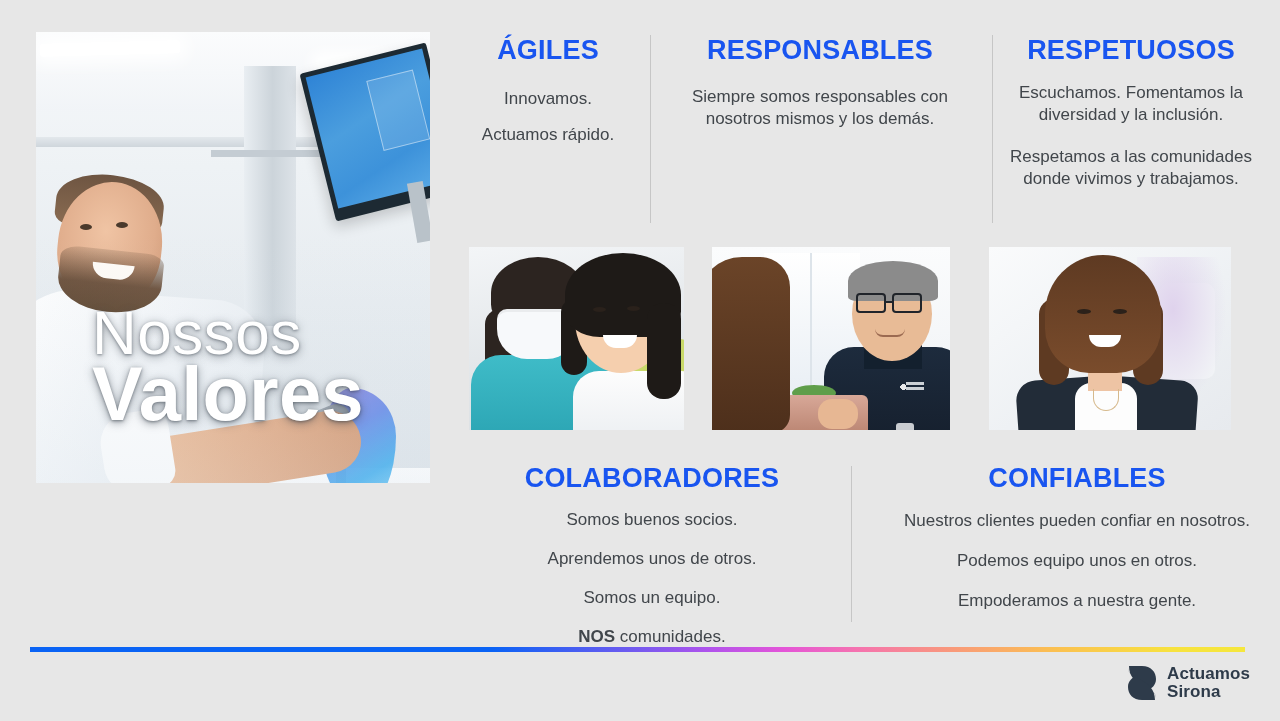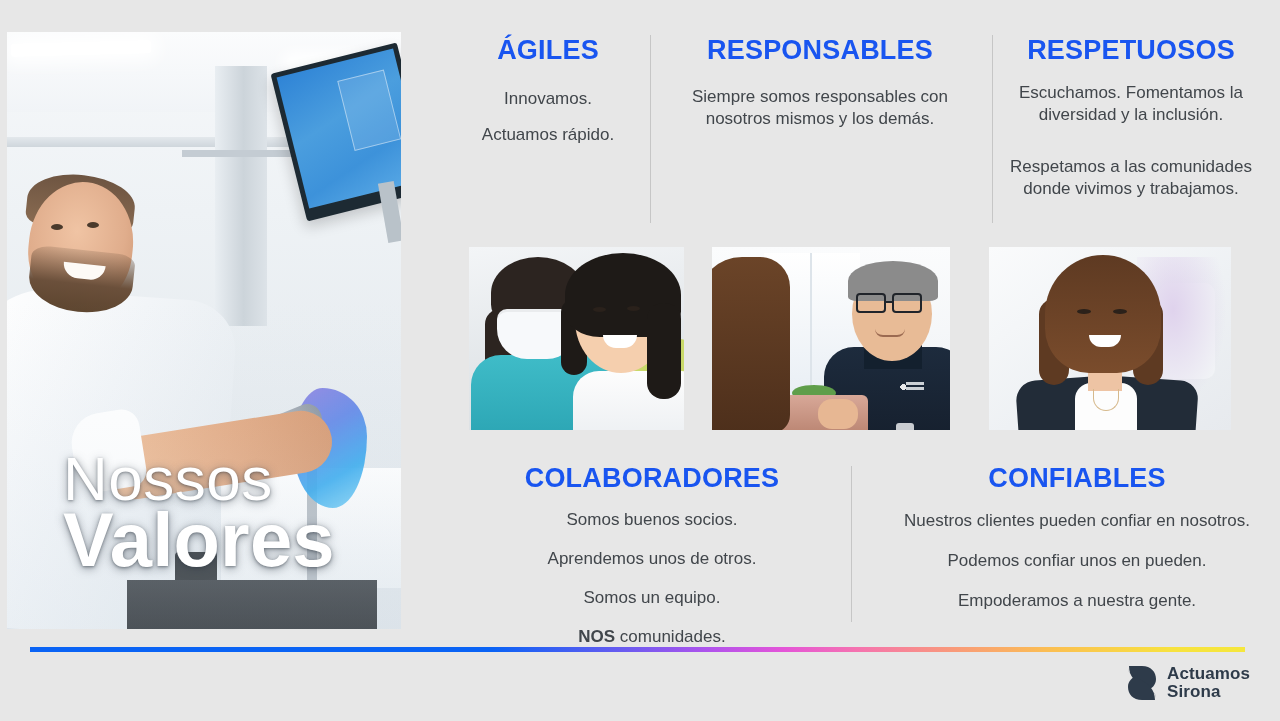--- a/index.html
+++ b/index.html
@@ -6,22 +6,22 @@
   html, body {
     width: 1280px; height: 721px;
     background: #e7e7e7;
     font-family: "Liberation Sans", sans-serif;
     overflow: hidden;
   }
   .slide { position: relative; width: 1280px; height: 721px; background: #e7e7e7; }
 
   
   .hero {
-    position: absolute; left: 7px; top: 32px;
-    width: 394px; height: 597px;
+    position: absolute; left: 36px; top: 32px;
+    width: 394px; height: 451px;
     overflow: hidden;
     background: #404040;
   }
   .hero-photo { position: absolute; inset: 0; overflow: hidden; }
   
   .hp-bg {
     position: absolute; inset: 0;
     background:
       linear-gradient(180deg, #f6f8fa 0%, #eef2f5 30%, #e7ecf0 60%, #dfe5ea 100%);
   }
@@ -180,21 +180,21 @@
   .v-agiles p    { font-size: 17px; }
   .v-agiles p.first { margin-top: 24px; }
 
   .v-resp        { left: 665px;  top: 36px;  width: 310px; }
   .v-resp h2     { font-size: 27px; }
   .v-resp p      { font-size: 17px; margin-top: 22px; }
 
   .v-respet      { left: 985px;  top: 36px;  width: 292px; }
   .v-respet h2   { font-size: 27px; }
   .v-respet p    { font-size: 17px; margin-top: 18px; }
-  .v-respet p.second { margin-top: 30px; }
+  .v-respet p.second { margin-top: 20px; }
 
   .v-colab       { left: 474px;  top: 464px; width: 356px; }
   .v-colab h2    { font-size: 27px; }
   .v-colab p     { font-size: 17px; margin-top: 17px; }
 
   .v-confi       { left: 878px;  top: 464px; width: 398px; }
   .v-confi h2    { font-size: 27px; }
   .v-confi p     { font-size: 17px; margin-top: 18px; }
 
   
@@ -403,21 +403,21 @@
     <h2>COLABORADORES</h2>
     <p>Somos buenos socios.</p>
     <p>Aprendemos unos de otros.</p>
     <p>Somos un equipo.</p>
     <p><b>NOS</b><span> comunidades.</span></p>
   </div>
 
   <div class="val v-confi">
     <h2>CONFIABLES</h2>
     <p>Nuestros clientes pueden confiar en nosotros.</p>
-    <p>Podemos confiar unos en pueden.</p>
+    <p>Podemos equipo unos en otros.</p>
     <p>Empoderamos a nuestra gente.</p>
   </div>
 
   <div class="gradbar"></div>
 
   <div class="logo">
     <svg class="logo-mark" viewBox="0 0 30 38">
       <path d="M2 2 h13 c9 0 14 6 14 13 0 6-4 10-10 11 6 0 10 3 10 8 0 -12 -27 -10 -27 -32 z" fill="#2e3b4a"></path>
       <path d="M28 36 h-13 c-9 0 -14 -6 -14 -13 0 -6 4 -10 10 -11 -6 0 -10 -3 -10 -8 0 12 27 10 27 32 z" fill="#2e3b4a"></path>
     </svg>

